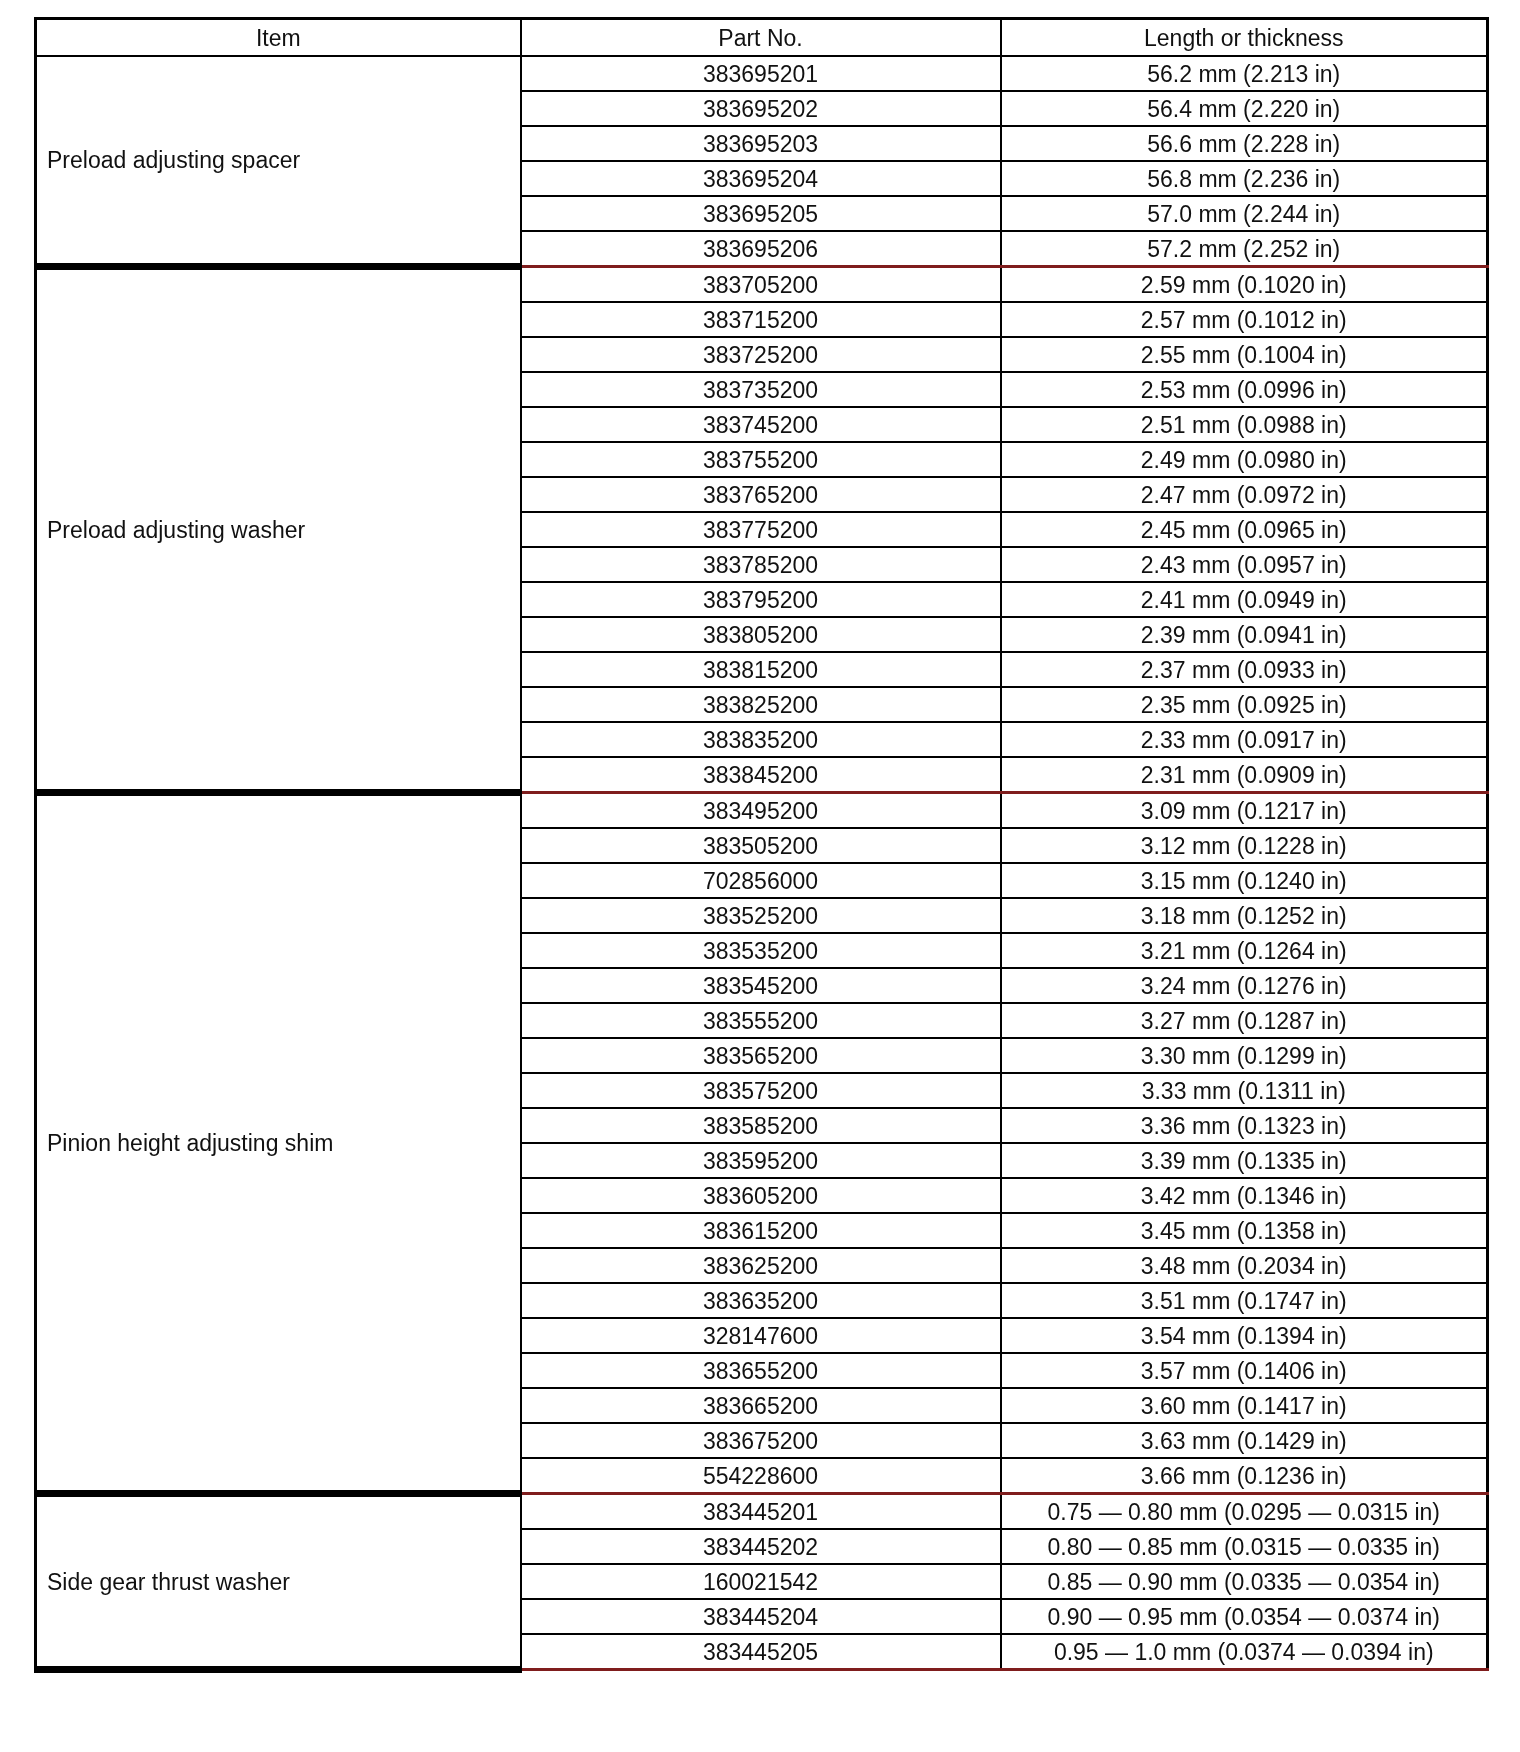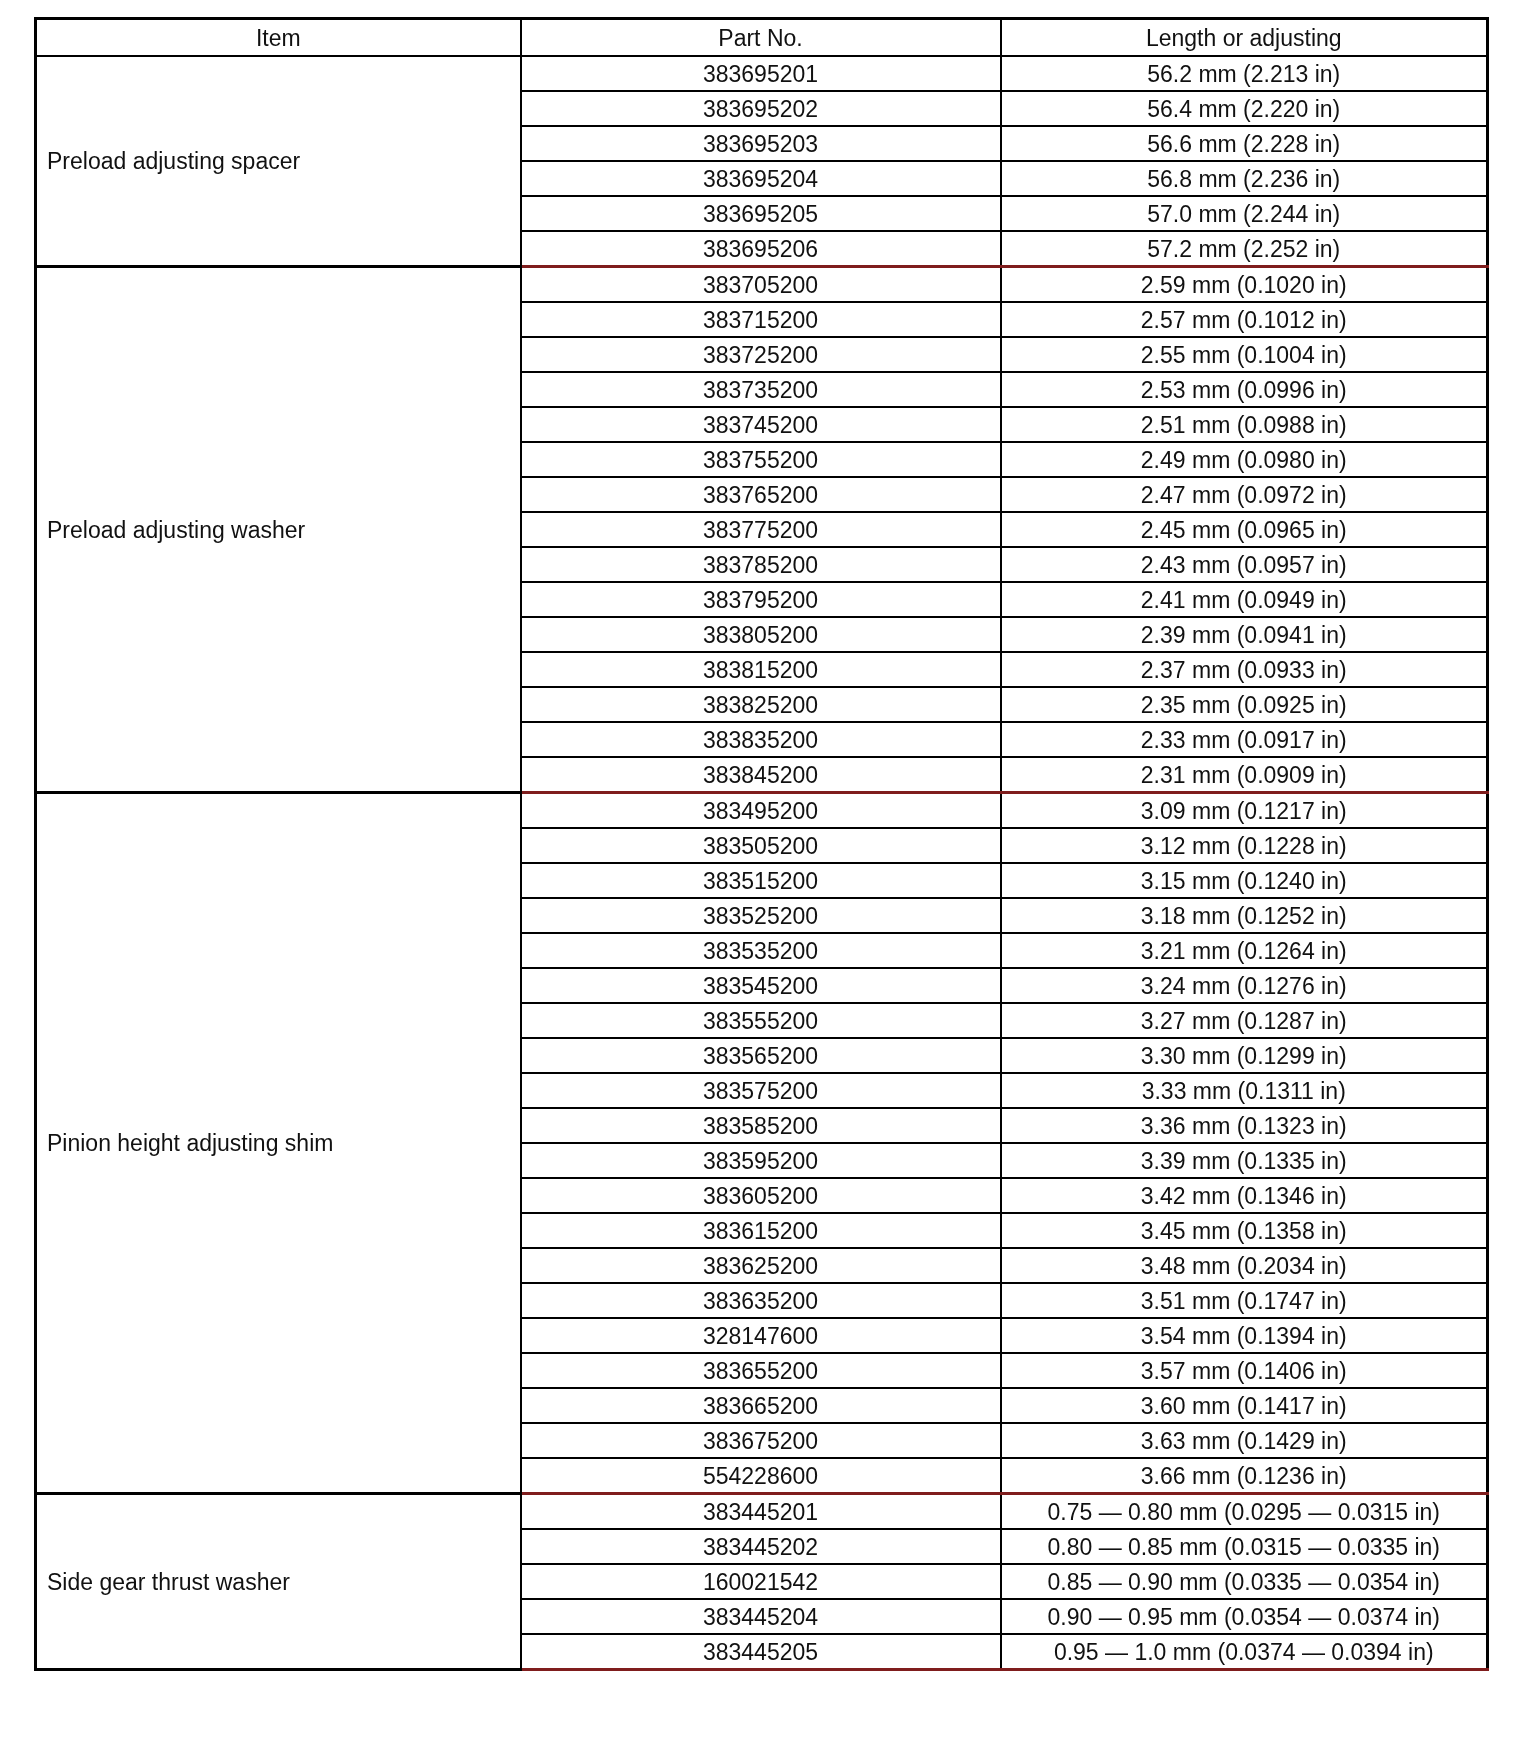--- a/index.html
+++ b/index.html
@@ -49,41 +49,41 @@
       border-bottom: 2px solid #000;
     }
     table.spec td.part,
     table.spec td.len {
       text-align: center;
     }
     table.spec td.item {
       text-align: left;
       vertical-align: middle;
       padding-left: 10px;
-      border-bottom: 3px solid #000000;
+      border-bottom: 7px solid #000000;
     }
     table.spec tr.group-end td {
       border-bottom: 3px solid #7f1d1d;
     }
   </style>
 </head>
 <body>
 
 <div class="sheet">
   <table class="spec">
     <colgroup>
       <col class="c-item">
       <col class="c-part">
       <col class="c-len">
     </colgroup>
     <thead>
       <tr>
         <th>Item</th>
         <th>Part No.</th>
-        <th>Length or adjusting</th>
+        <th>Length or thickness</th>
       </tr>
     </thead>
     <tbody id="spec-body">
         <tr>
           <td class="item" rowspan="6">Preload adjusting spacer</td>
           <td class="part">383695201</td>
           <td class="len">56.2 mm (2.213 in)</td>
         </tr>
         <tr>
           <td class="part">383695202</td>
@@ -169,21 +169,21 @@
         <tr>
           <td class="item" rowspan="20">Pinion height adjusting shim</td>
           <td class="part">383495200</td>
           <td class="len">3.09 mm (0.1217 in)</td>
         </tr>
         <tr>
           <td class="part">383505200</td>
           <td class="len">3.12 mm (0.1228 in)</td>
         </tr>
         <tr>
-          <td class="part">383515200</td>
+          <td class="part">702856000</td>
           <td class="len">3.15 mm (0.1240 in)</td>
         </tr>
         <tr>
           <td class="part">383525200</td>
           <td class="len">3.18 mm (0.1252 in)</td>
         </tr>
         <tr>
           <td class="part">383535200</td>
           <td class="len">3.21 mm (0.1264 in)</td>
         </tr>

